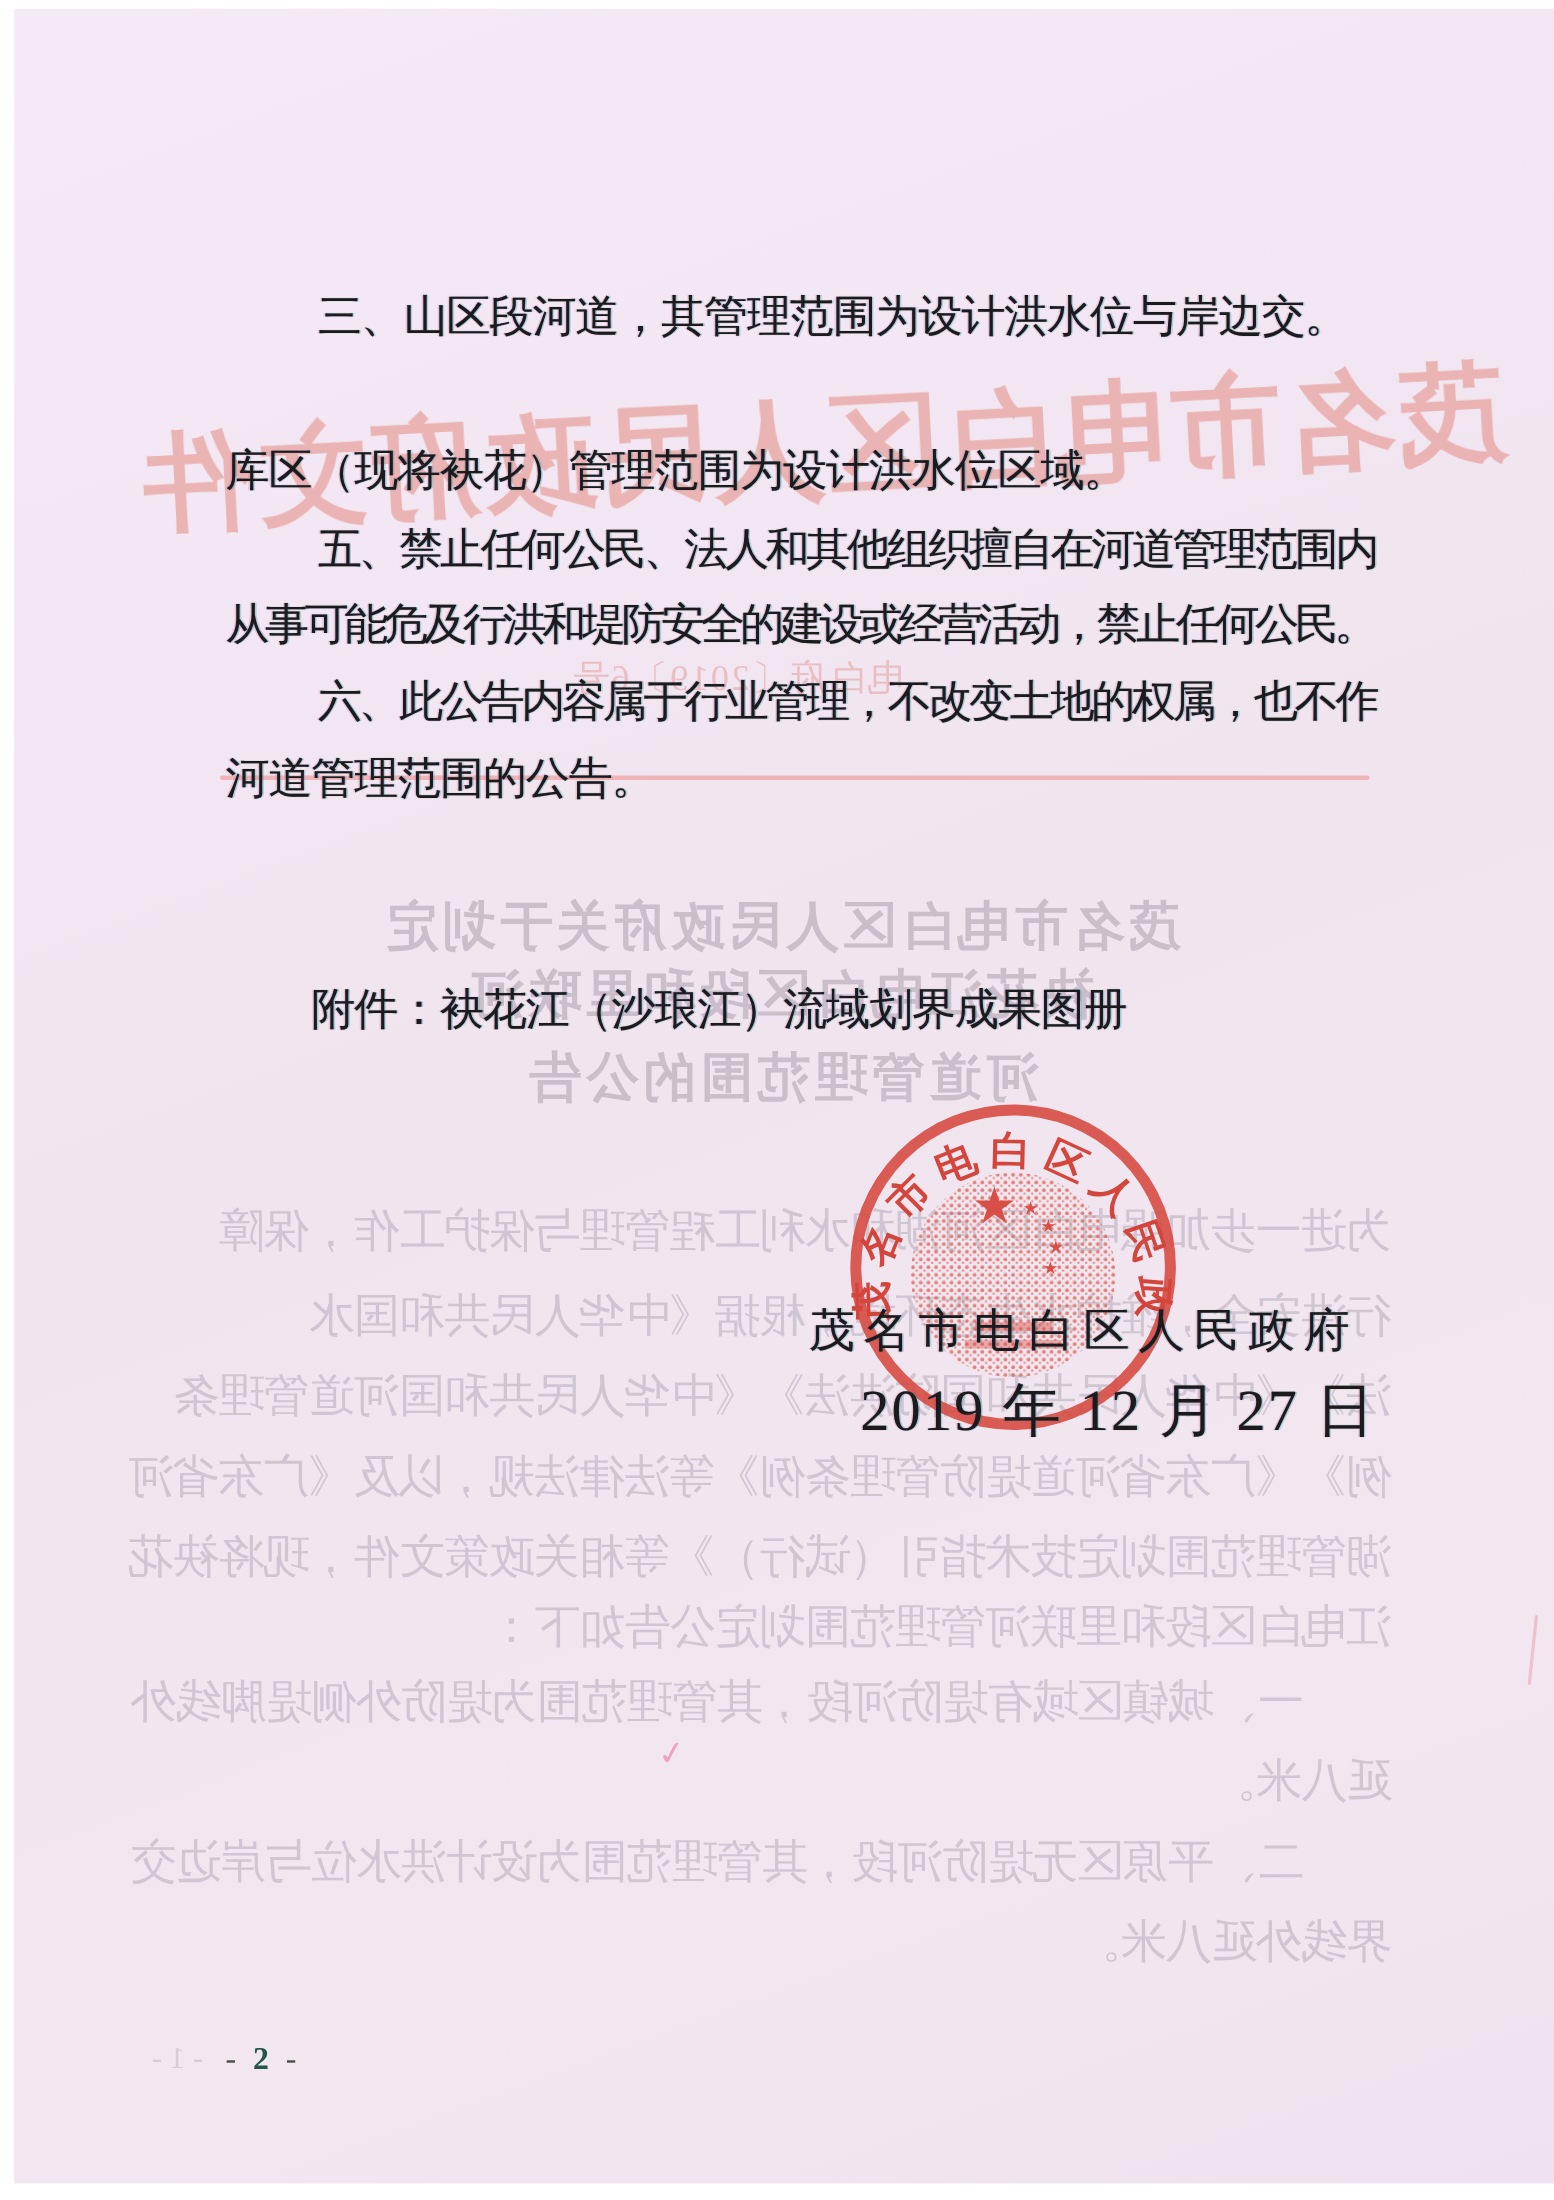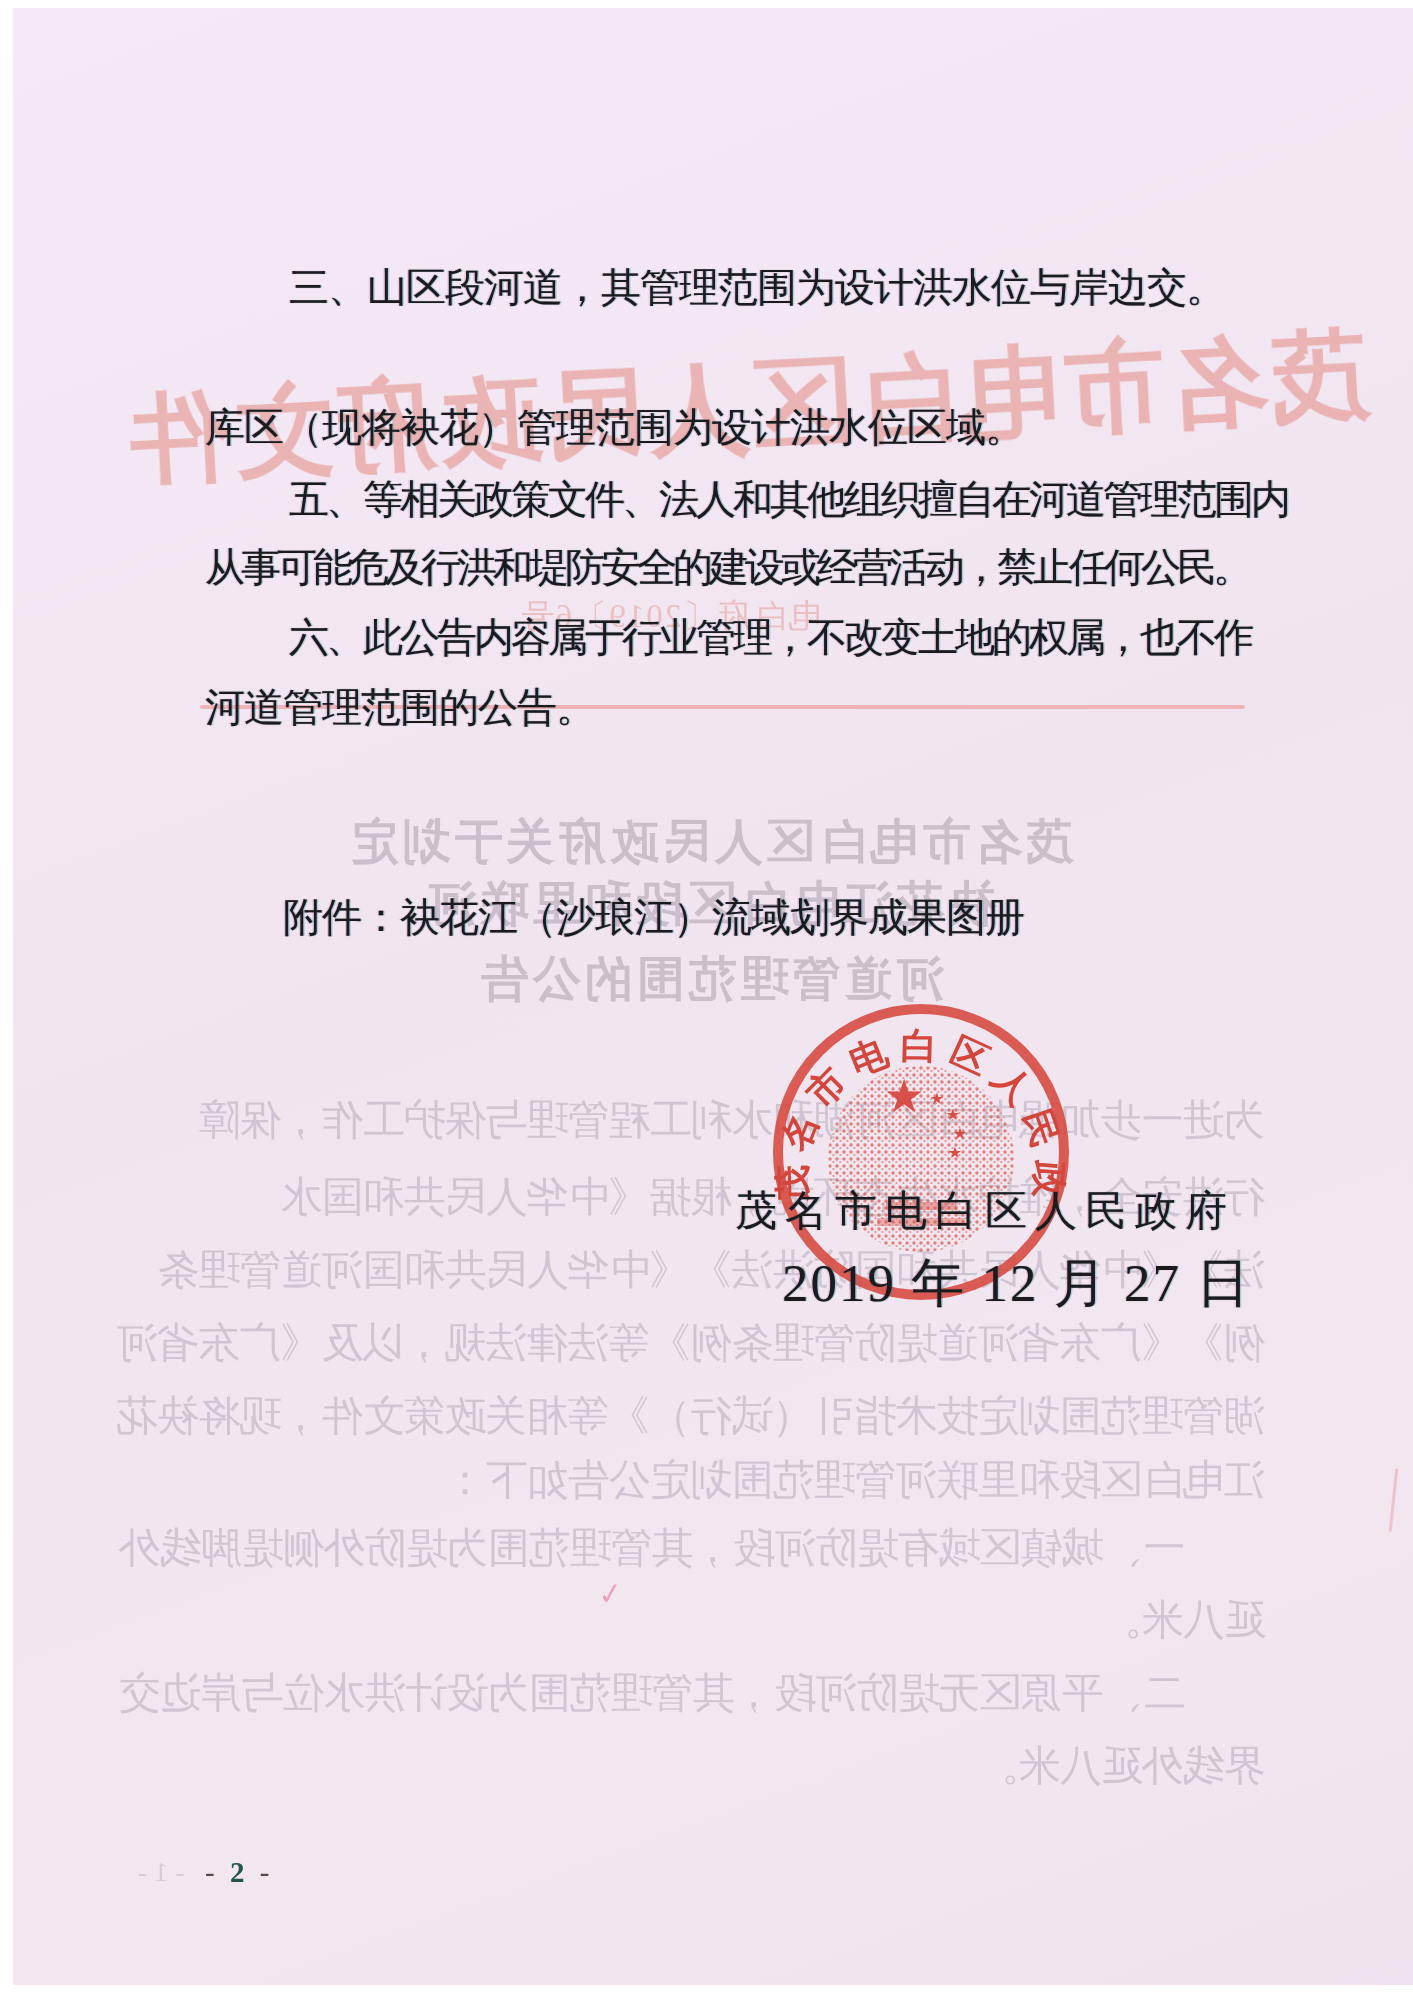--- a/index.html
+++ b/index.html
@@ -72,21 +72,21 @@
     <div class="gline ind" style="top:1666px">二、平原区无堤防河段，其管理范围为设计洪水位与岸边交</div>
     <div class="gline" style="top:1739px">界线外延八米。</div>
   </div>
 
   <div class="ghost ghost-pagenum">- 1 -</div>
   <div class="ghost pink-check">✓</div>
   <div class="ghost pink-streak"></div>
 
   <div class="ink" style="left:289px;top:261px;letter-spacing:-1px">三、山区段河道，其管理范围为设计洪水位与岸边交。</div>
   <div class="ink" style="left:205px;top:401px;letter-spacing:-1px">库区（现将袂花）管理范围为设计洪水位区域。</div>
-  <div class="ink" style="left:289px;top:473px;letter-spacing:-3px">五、等相关政策文件、法人和其他组织擅自在河道管理范围内</div>
+  <div class="ink" style="left:289px;top:473px;letter-spacing:-3px">五、禁止任何公民、法人和其他组织擅自在河道管理范围内</div>
   <div class="ink" style="left:205px;top:541px;letter-spacing:-4px">从事可能危及行洪和堤防安全的建设或经营活动，禁止任何公民。</div>
   <div class="ink" style="left:289px;top:611px;letter-spacing:-3px">六、此公告内容属于行业管理，不改变土地的权属，也不作</div>
   <div class="ink" style="left:205px;top:681px;letter-spacing:-1px">河道管理范围的公告。</div>
   <div class="ink" style="left:283px;top:891px;letter-spacing:-1px">附件：袂花江（沙琅江）流域划界成果图册</div>
 
   <div class="ink sig" style="left:735px;top:1184px;z-index:5">茂名市电白区人民政府</div>
   <div class="ink dateline" style="left:782px;top:1256px;z-index:5">2019 年 12 月 27 日</div>
 
   <svg class="seal" width="312" height="312" viewBox="0 0 312 312">
     <defs>

